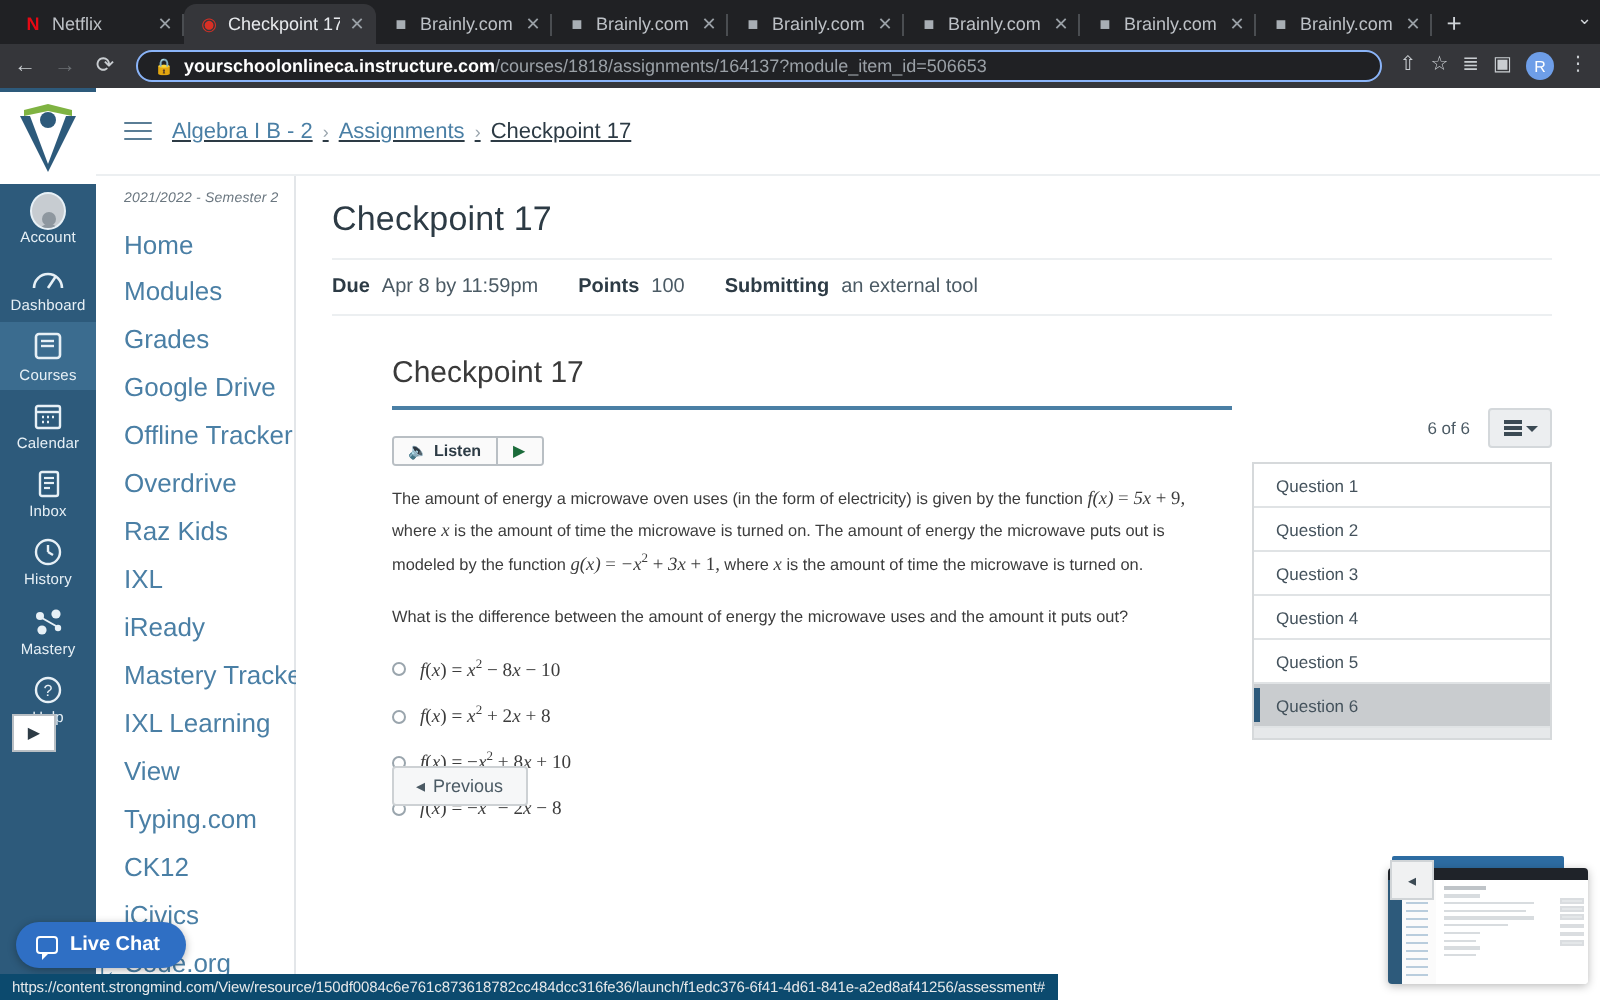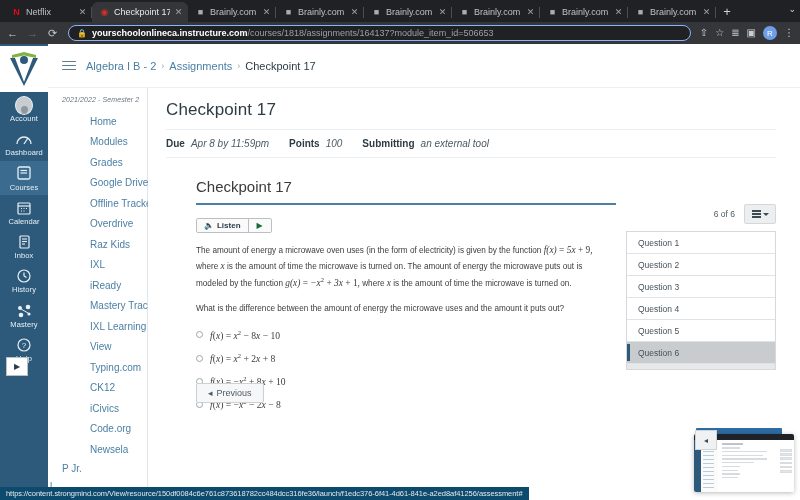--- a/index.html
+++ b/index.html
@@ -205,40 +205,40 @@
   }
   .term-label {
     font-size: 7px;
     color: #6b7780;
     font-style: italic;
     margin-bottom: 8px;
     letter-spacing: .1px;
   }
   .course-nav-item {
     display: block;
-    font-size: 10px;
+    font-size: 13px;
     color: #4a7fa5;
     padding: 4.5px 0;
     line-height: 1.15;
     white-space: nowrap;
-    margin-left: 28px;
   }
 
   
   .topbar {
     position: absolute;
     top: 0; left: 48px; right: 0;
     height: 44px;
     background: #fff;
     display: flex;
     align-items: center;
     gap: 10px;
     padding-left: 14px;
     border-bottom: 1px solid #eceff1;
     z-index: 3;
+    text-decoration: underline;
   }
   .hamburger { display: flex; flex-direction: column; gap: 2.5px; }
   .hamburger span {
     display: block; width: 14px; height: 1.5px; background: #5a7d95; border-radius: 1px;
   }
   .breadcrumb {
     display: flex; align-items: center; gap: 5px;
     font-size: 11px;
   }
   .crumb { color: #4a7fa5; }
@@ -264,21 +264,21 @@
     border-top: 1px solid #eceff1;
     border-bottom: 1px solid #eceff1;
     padding: 8px 0;
     display: flex;
     align-items: baseline;
     gap: 6px;
     font-size: 10px;
     color: #4b5a64;
   }
   .meta-label { font-weight: bold; color: #2d3b45; }
-  .meta-value { margin-right: 14px; font-style: italic; }
+  .meta-value { margin-right: 14px; }
 
   
   .tool-frame {
     margin-top: 20px;
     position: relative;
   }
   .tool-title {
     font-size: 15px;
     color: #3a3a3a;
     margin-bottom: 8px;
@@ -838,20 +838,24 @@
           <span>Previous</span>
         </div>
       </div>
     </div>
   </div>
 
   <div class="help-tab">
     <span>▶</span>
   </div>
 
+  <div class="live-chat">
+    <span class="chat-glyph"></span>
+    <span>Live Chat</span>
+  </div>
 
   <div class="blue-bar-overlay"></div>
   <div class="prev-arrow-box">
     <span>◂</span>
   </div>
   <div class="thumb-overlay">
     <div class="thumb-topbar"></div>
     <div class="thumb-inner">
       <div class="thumb-gnav"></div>
       <div class="thumb-cnav">

